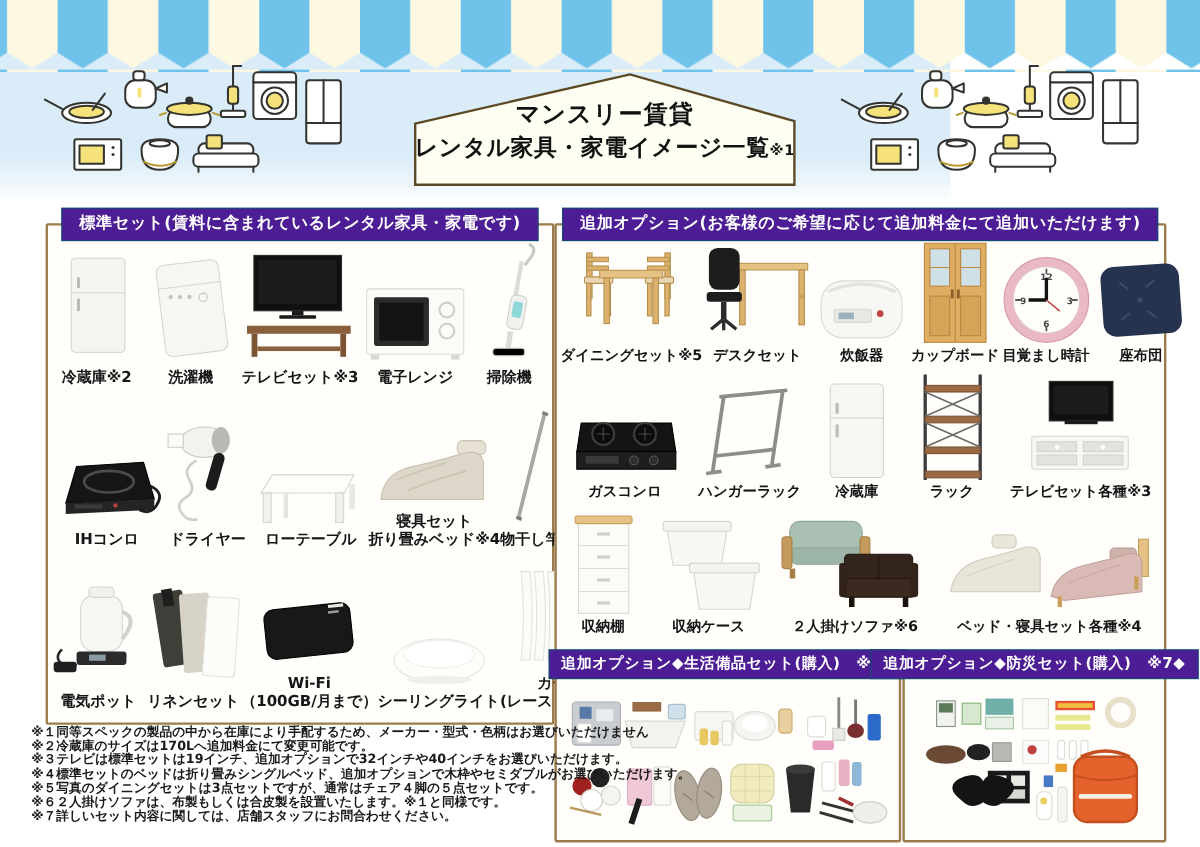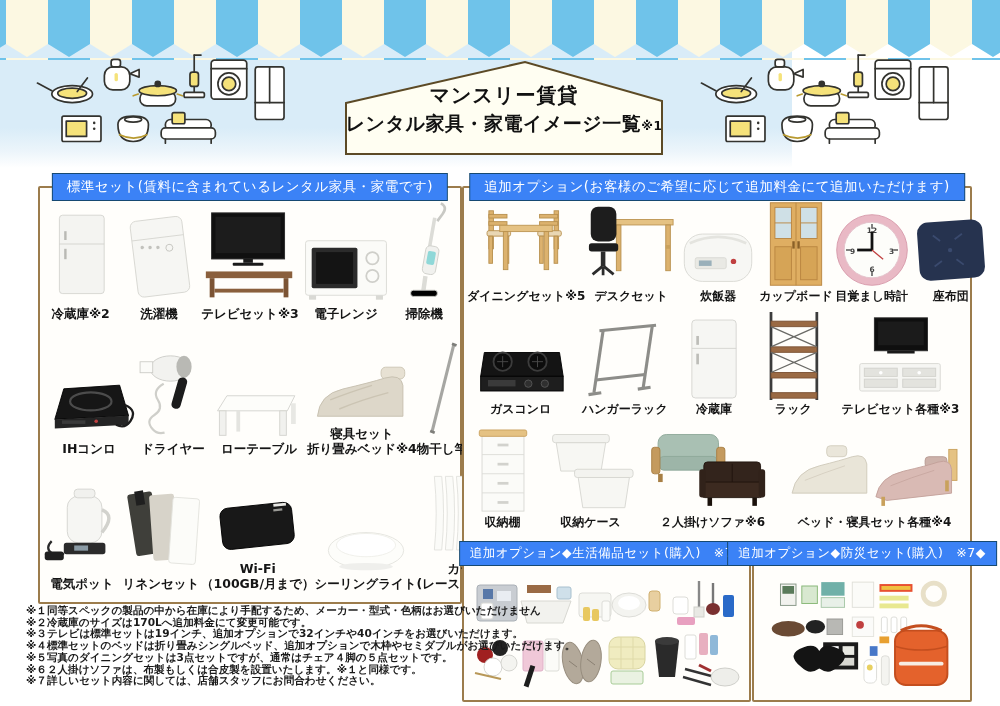--- a/index.html
+++ b/index.html
@@ -11,22 +11,22 @@
   .cluster{position:absolute;top:50px}
   .cluster.l{left:36px}
   .cluster.r{left:700px}
   .plaque{position:absolute;left:343px;top:59px;width:322px;height:98px}
   .plaque svg{position:absolute;left:0;top:0}
   .plaque .txt{position:absolute;left:0;right:0;top:22px;text-align:center;font-weight:bold;line-height:1.45;color:#111}
   .t1{font-size:20px;letter-spacing:1px}
   .t2{font-size:19px;letter-spacing:.5px}
   .tnote{font-size:12px}
   .panel{position:absolute;background:#fffefb;border:2px solid #9c7c4c;border-radius:2px}
-  .hdr{position:absolute;top:-14px;left:50%;transform:translateX(-50%);background:#3b82f6;color:#fff;
-       font-weight:normal;font-size:13.5px;line-height:1;padding:6px 14px;white-space:nowrap;letter-spacing:.5px;
+  .hdr{position:absolute;top:-14px;left:50%;transform:translateX(-50%);background:#4c1d95;color:#fff;
+       font-weight:bold;font-size:13.5px;line-height:1;padding:6px 14px;white-space:nowrap;letter-spacing:.5px;
        box-shadow:0 0 0 1px #164972}
   .hdr.sm{font-size:12.5px;top:-13px;padding:5px 10px}
   #standard{left:38px;top:186px;width:420px;height:414px}
   #options{left:462px;top:186px;width:506px;height:358px}
   #supplies{left:462px;top:553px;width:285px;height:145px}
   #disaster{left:752px;top:553px;width:216px;height:145px}
   .row{display:flex;justify-content:space-around;align-items:flex-end;padding:0 3px}
   #standard .row{height:133px;margin-top:2px}
   #options .row{height:113px}
   .tile{display:flex;flex-direction:column;align-items:center;justify-content:flex-start;padding-bottom:2px}

